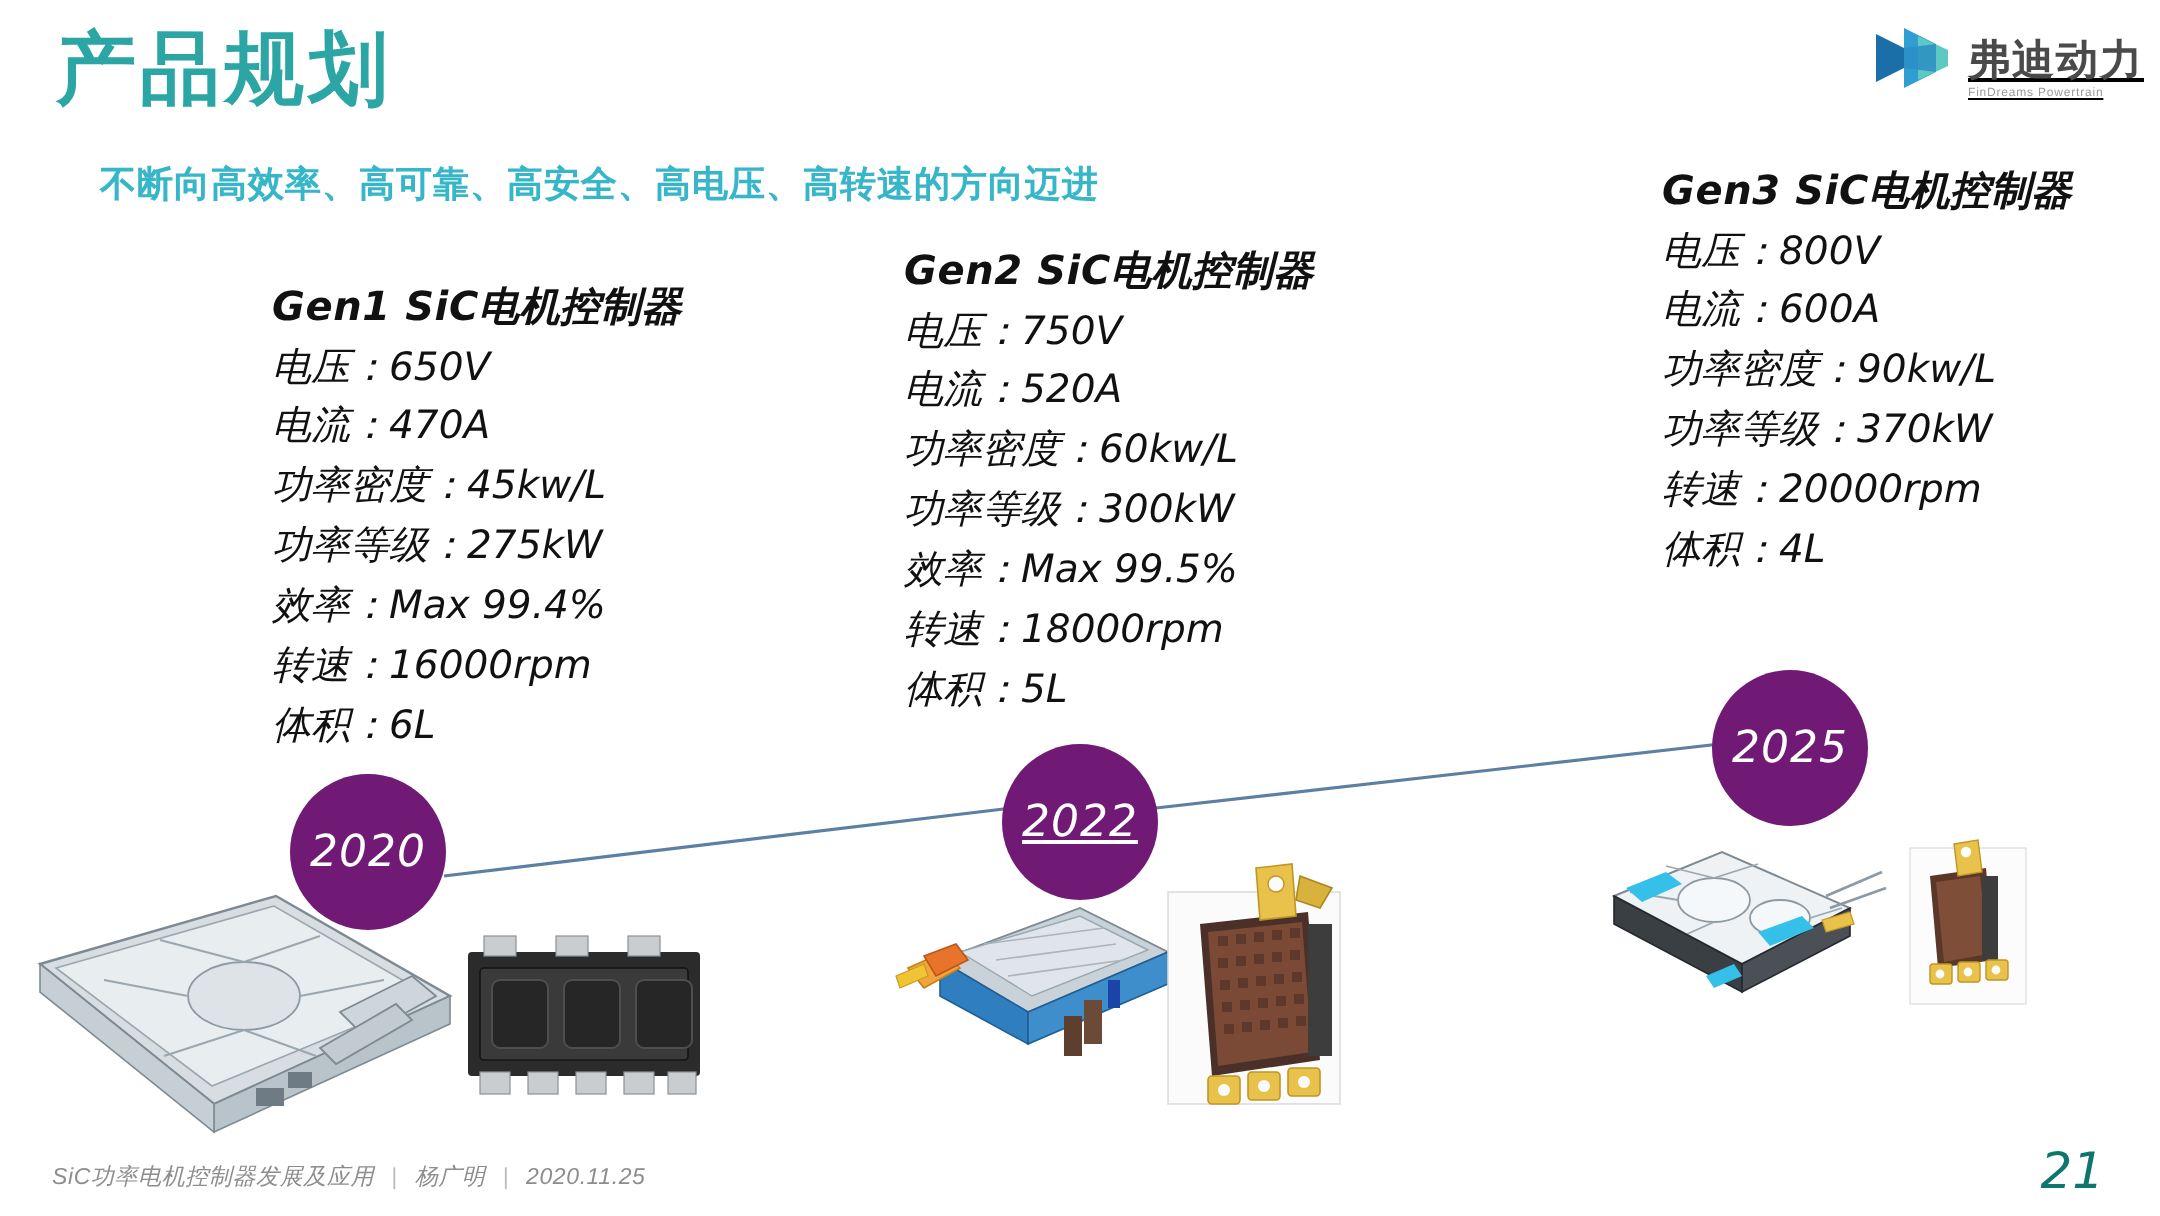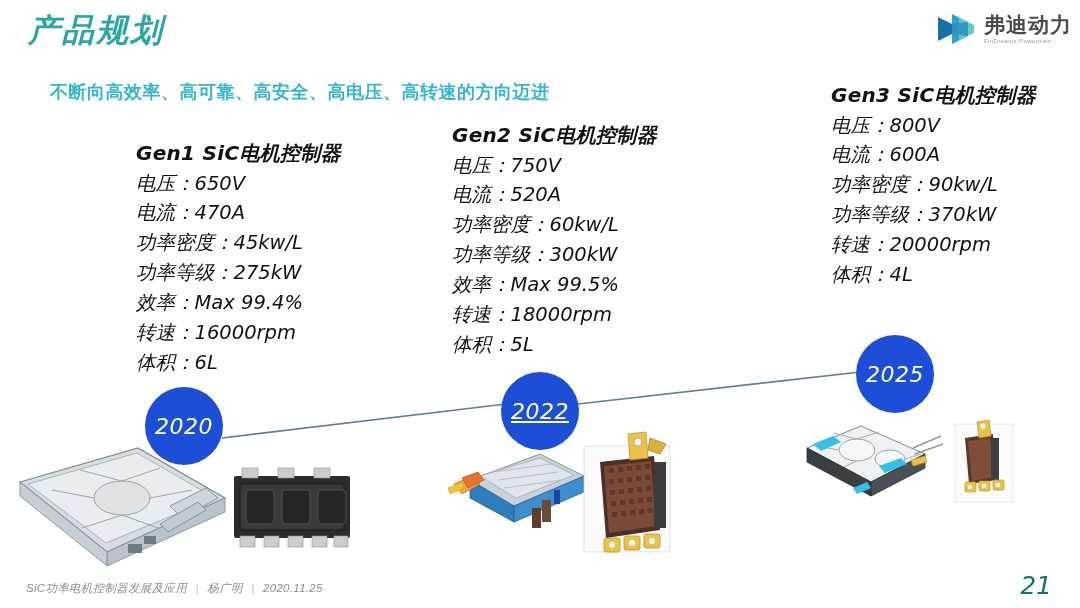--- a/index.html
+++ b/index.html
@@ -16,47 +16,47 @@
     height: 608px;
     background: #ffffff;
     overflow: hidden;
   }
 
   
   .slide-title {
     position: absolute;
     left: 28px;
     top: 12px;
-    font-size: 32px;
+    font-size: 40px;
     font-weight: bold;
     color: #2ba6a4;
     letter-spacing: 2px;
     line-height: 1.15;
     white-space: nowrap;
-    font-style: italic;
   }
   .slide-subtitle {
     position: absolute;
     left: 50px;
     top: 80px;
     font-size: 18px;
     font-weight: bold;
     color: #36b6c8;
     letter-spacing: 0.5px;
     white-space: nowrap;
   }
 
   
   .logo-wrap {
     position: absolute;
     right: 8px;
     top: 8px;
     display: flex;
-    align-items: center;
+    align-items: flex-end;
     gap: 6px;
+    text-decoration: underline;
   }
   .logo-mark { width: 42px; height: 42px; flex: none; }
   .logo-text-block { display: flex; flex-direction: column; line-height: 1; }
   .logo-cn {
     font-size: 21px;
     font-weight: bold;
     color: #4a4a4a;
     letter-spacing: 1px;
   }
   .logo-en {
@@ -91,21 +91,21 @@
   
   .timeline-svg {
     position: absolute;
     left: 0; top: 0;
     width: 1080px; height: 608px;
     pointer-events: none;
   }
   .year-bubble {
     position: absolute;
     border-radius: 50%;
-    background: #1d4ed8;
+    background: #701a75;
     display: flex;
     align-items: center;
     justify-content: center;
     color: #ffffff;
     font-family: "DejaVu Sans", sans-serif;
     font-style: italic;
     font-size: 22px;
     letter-spacing: 0.5px;
   }
   #bubble-2020 { left: 145px; top: 387px; width: 78px; height: 78px; }

